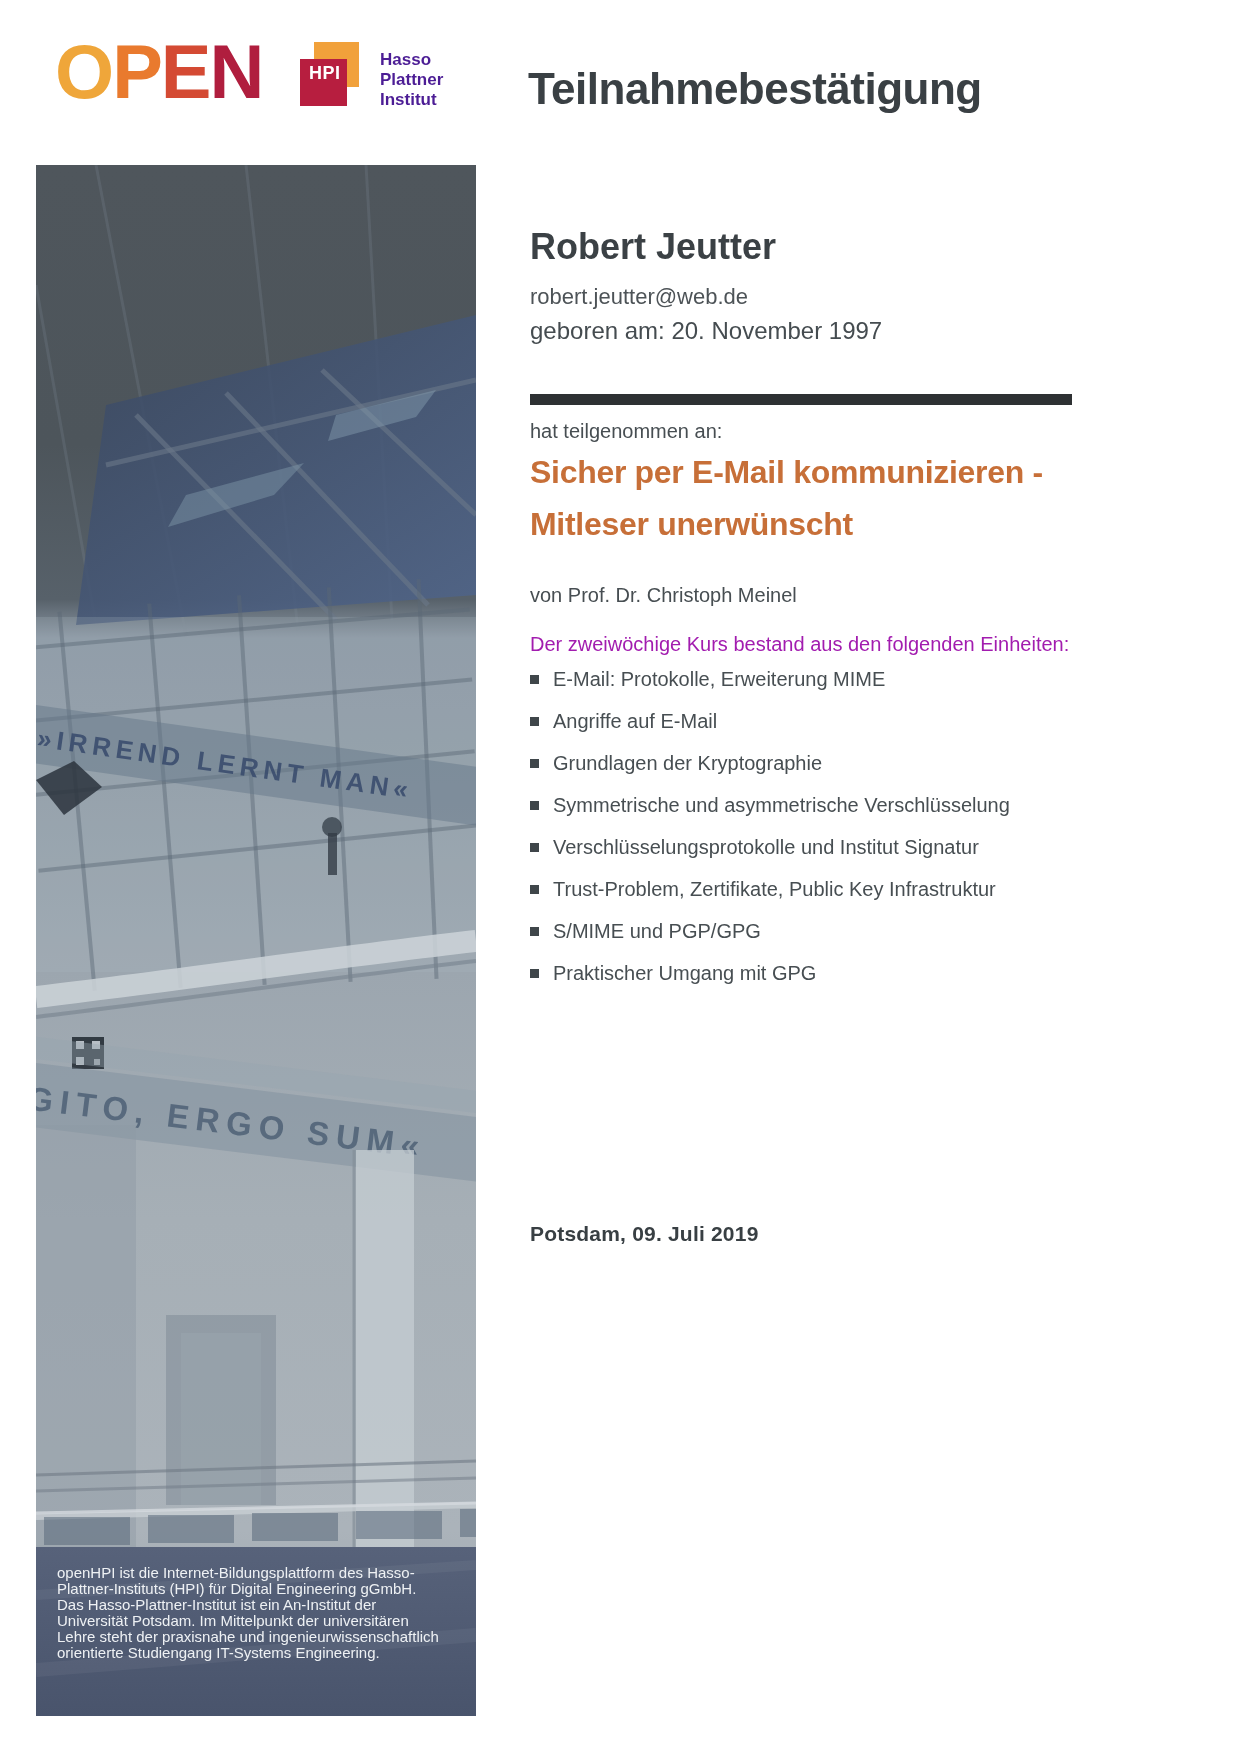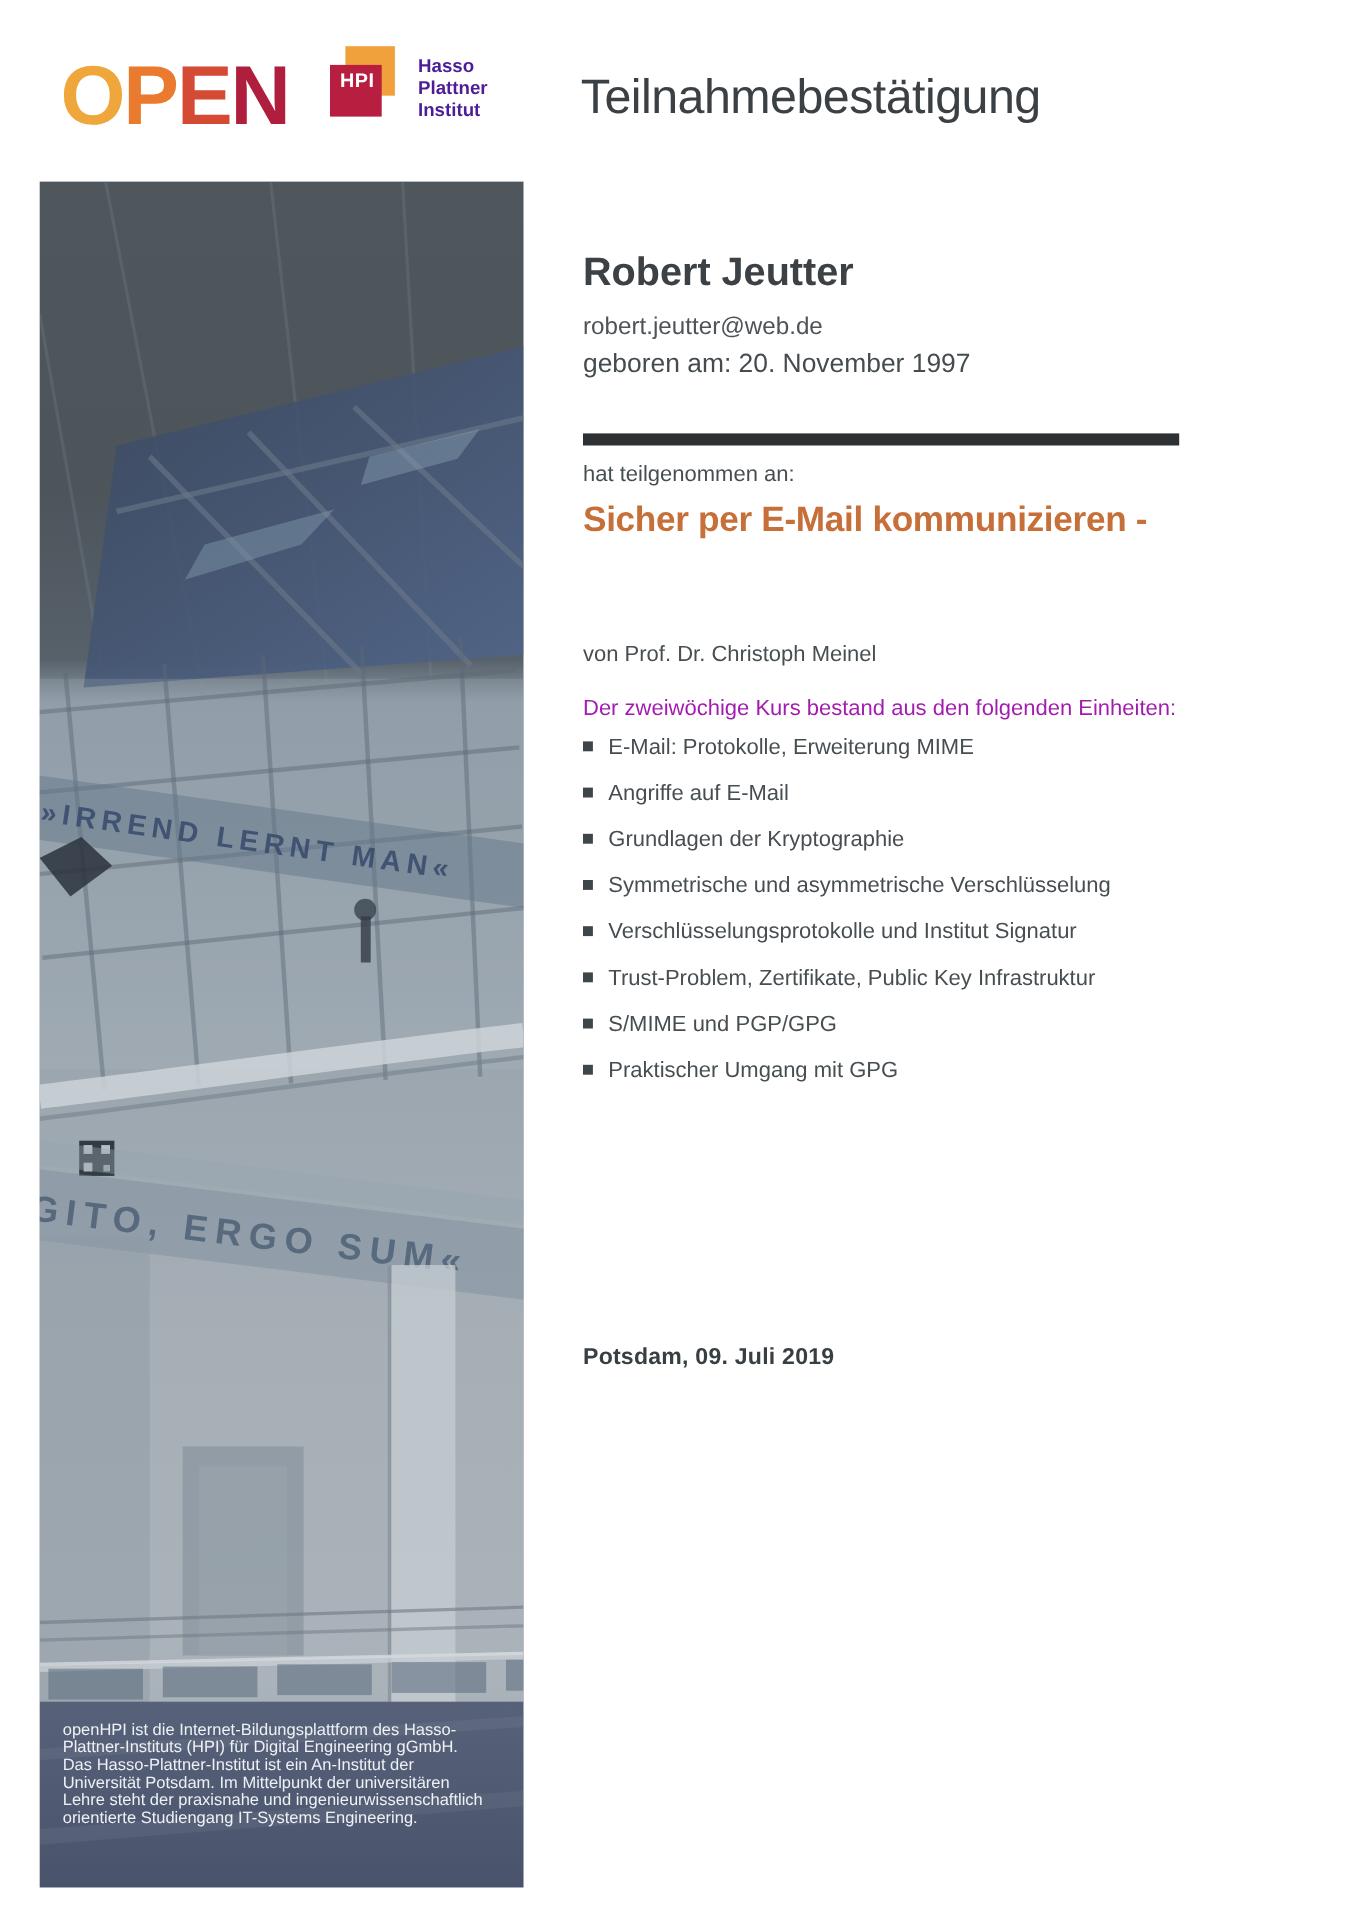--- a/index.html
+++ b/index.html
@@ -5,36 +5,36 @@
   html,body { margin:0; padding:0; background:#e8e8e8; }
   .page {
     position:relative; width:1240px; height:1754px; margin:0 auto;
     background:#ffffff; overflow:hidden;
     font-family:"Liberation Sans", sans-serif; color:#40474b;
   }
 
   
   .open-word {
     position:absolute; left:55px; top:34px;
-    font-size:76px; font-weight:700; letter-spacing:-2px; line-height:1;margin-top:16px;
+    font-size:76px; font-weight:700; letter-spacing:-2px; line-height:1;
   }
   .hpi-mark { position:absolute; left:300px; top:42px; width:72px; height:70px; }
   .sq-orange { position:absolute; left:14px; top:0; width:45px; height:45px; background:#f1a13b; }
   .sq-red    { position:absolute; left:0;  top:17px; width:47px; height:47px; background:#b71e3f; }
   .hpi-label {
     position:absolute; left:9px; top:21px; color:#ffffff;
     font-size:18px; font-weight:700; letter-spacing:0.5px;
   }
   .institute {
     position:absolute; left:380px; top:50px;
     font-size:17px; font-weight:700; color:#4c1d95; line-height:20px;
   }
   .page-title {
     position:absolute; left:528px; top:64px; margin:0;
-    font-size:44px; font-weight:400; color:#3a4044; letter-spacing:-0.5px;text-align:right;
+    font-size:44px; font-weight:700; color:#3a4044; letter-spacing:-0.5px;text-align:right;
   }
 
   
   .photo {
     position:absolute; left:36px; top:165px; width:440px; height:1551px;
     overflow:hidden; background:#8f9aa4;
   }
   .photo svg { display:block; }
   .photo-footer {
     position:absolute; left:21px; top:1400px; width:382px; margin:0;
@@ -203,20 +203,21 @@
     <h2 class="recipient-name">Robert Jeutter</h2>
     <div class="recipient-email">robert.jeutter@web.de</div>
     <div class="recipient-birth">geboren am: 20. November 1997</div>
 
     <div class="divider-bar"></div>
 
     <div class="participation-intro">hat teilgenommen an:</div>
 
     <h3 class="course-title">
       <div>Sicher per E-Mail kommunizieren -</div>
+      <div>Mitleser unerwünscht</div>
     </h3>
 
     <div class="instructor">von Prof. Dr. Christoph Meinel</div>
 
     <div class="units-intro">Der zweiwöchige Kurs bestand aus den folgenden Einheiten:</div>
 
     <ul class="units">
         <li><span class="bullet"></span><span>E-Mail: Protokolle, Erweiterung MIME</span></li>
         <li><span class="bullet"></span><span>Angriffe auf E-Mail</span></li>
         <li><span class="bullet"></span><span>Grundlagen der Kryptographie</span></li>

